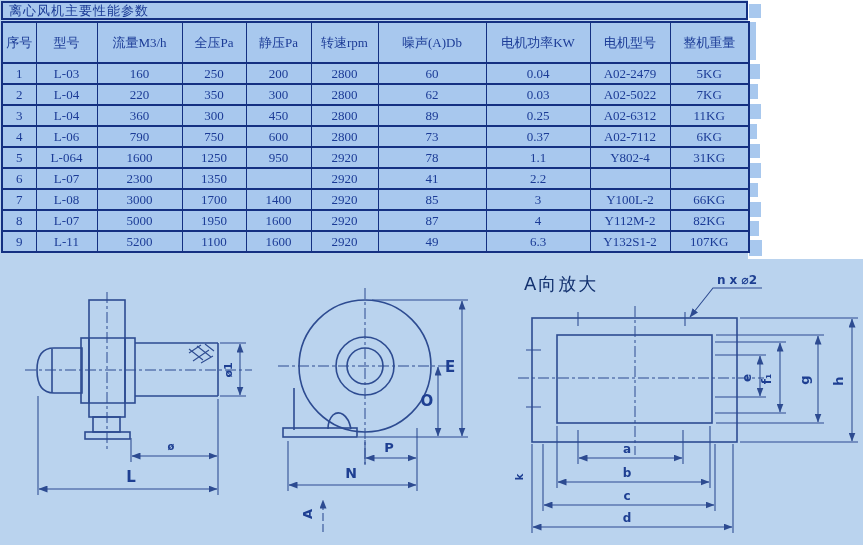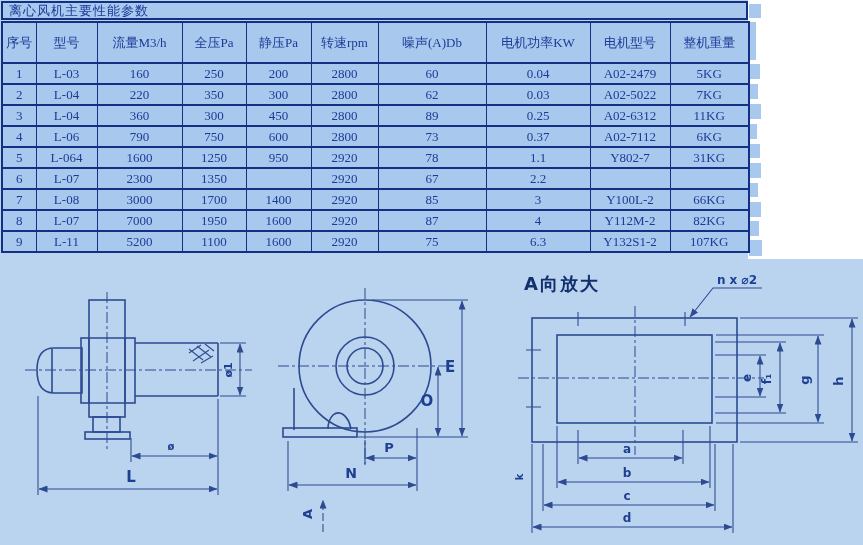--- a/index.html
+++ b/index.html
@@ -31,21 +31,21 @@
   table.spec thead tr{height:41px;}
   table.spec tbody tr{height:21px;}
   
   svg.drawings{position:absolute;left:0;top:262px;}
   svg.drawings .obj{stroke:#2d4b91;stroke-width:1.6;fill:none;}
   svg.drawings .thin{stroke:#2d4b91;stroke-width:1.05;fill:none;}
   svg.drawings .cl{stroke:#2d4b91;stroke-width:1;fill:none;stroke-dasharray:11 3 3 3;}
   svg.drawings text{font-family:"DejaVu Sans",sans-serif;fill:#1e3f92;font-weight:600;}
   .flange-title{
     position:absolute;left:524px;top:272px;
-    font-family:"DejaVu Sans",sans-serif;font-size:18px;font-weight:bold;
+    font-family:"DejaVu Sans",sans-serif;font-size:18px;font-weight:normal;
     color:#12306e;letter-spacing:2px;
   }
 </style>
 </head>
 <body>
 
 <div class="stage">
 
   <div class="white-margin"></div>
   <div class="torn">
@@ -143,67 +143,67 @@
           </tr>
           <tr>
             <td>5</td>
             <td>L-064</td>
             <td>1600</td>
             <td>1250</td>
             <td>950</td>
             <td>2920</td>
             <td>78</td>
             <td>1.1</td>
-            <td>Y802-7</td>
+            <td>Y802-4</td>
             <td>31KG</td>
           </tr>
           <tr>
             <td>6</td>
             <td>L-07</td>
             <td>2300</td>
             <td>1350</td>
             <td></td>
             <td>2920</td>
-            <td>67</td>
+            <td>41</td>
             <td>2.2</td>
             <td></td>
             <td></td>
           </tr>
           <tr>
             <td>7</td>
             <td>L-08</td>
             <td>3000</td>
             <td>1700</td>
             <td>1400</td>
             <td>2920</td>
             <td>85</td>
             <td>3</td>
             <td>Y100L-2</td>
             <td>66KG</td>
           </tr>
           <tr>
             <td>8</td>
             <td>L-07</td>
-            <td>7000</td>
+            <td>5000</td>
             <td>1950</td>
             <td>1600</td>
             <td>2920</td>
             <td>87</td>
             <td>4</td>
             <td>Y112M-2</td>
             <td>82KG</td>
           </tr>
           <tr>
             <td>9</td>
             <td>L-11</td>
             <td>5200</td>
             <td>1100</td>
             <td>1600</td>
             <td>2920</td>
-            <td>75</td>
+            <td>49</td>
             <td>6.3</td>
             <td>Y132S1-2</td>
             <td>107KG</td>
           </tr>
         </tbody>
     </table>
   </div>
 
   <div class="flange-title">A向放大</div>
 

